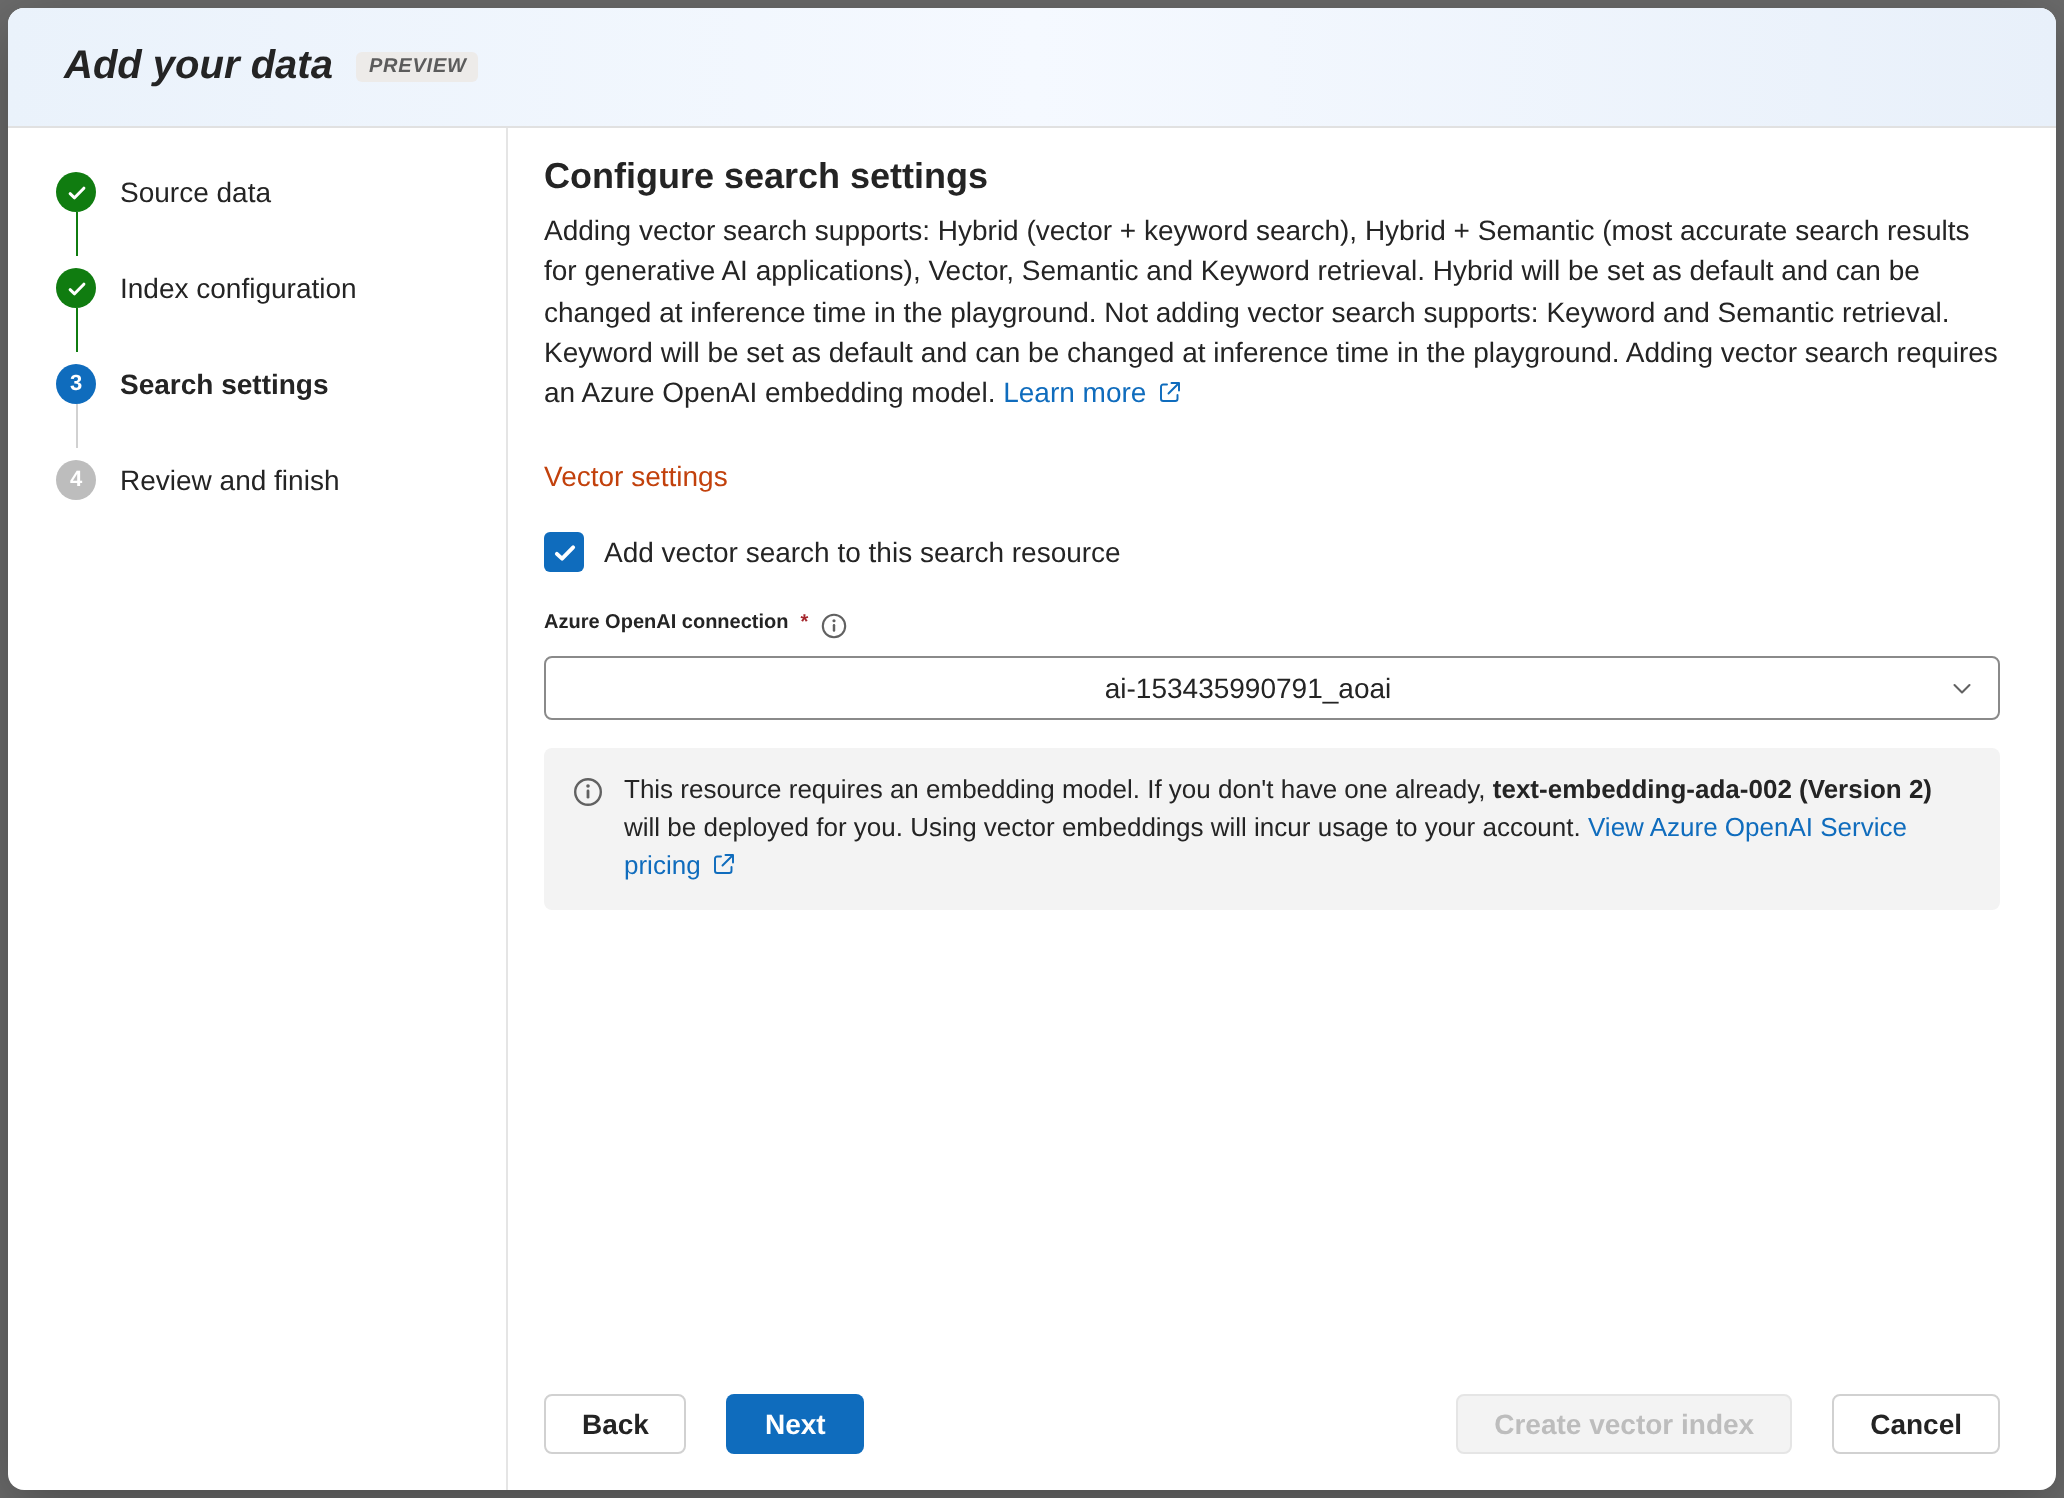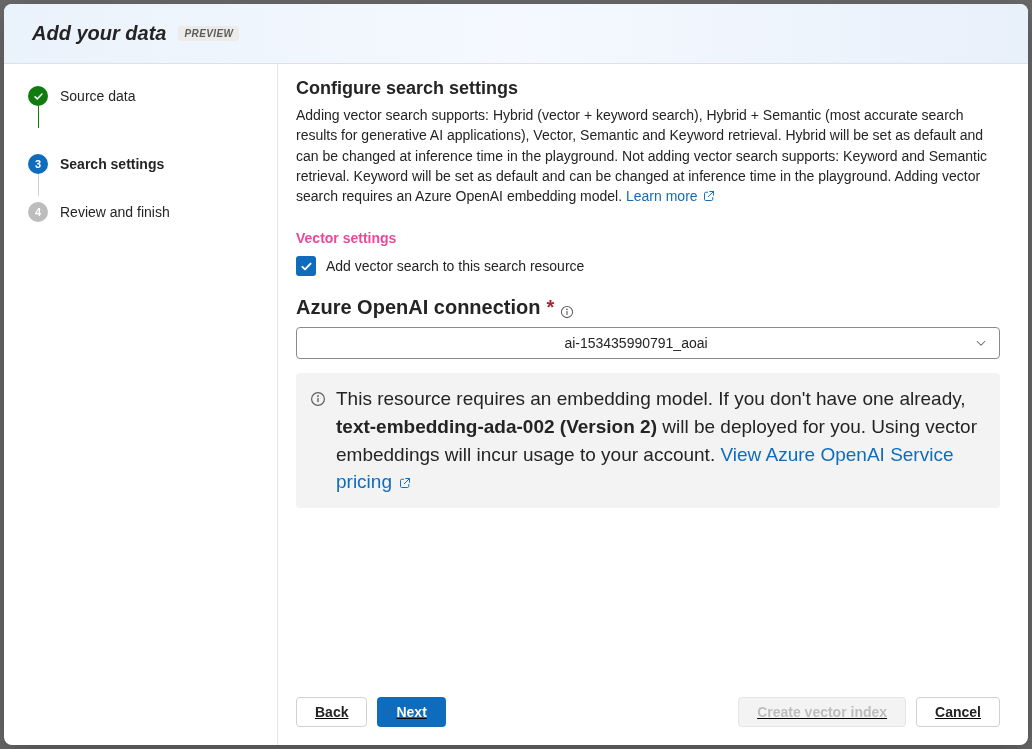--- a/index.html
+++ b/index.html
@@ -28,21 +28,21 @@
     font-size: 10px;
     font-weight: 600;
     letter-spacing: 0.4px;
     color: #5c5c5c;
     background: #edebe9;
     padding: 2px 6px;
     border-radius: 3px;
   }
   .modal-body { flex: 1; display: flex; overflow: hidden; }
   .steps-panel {
-    width: 274px;
+    width: 250px;
     border-right: 1px solid #e5e5e5;
     padding: 18px 10px 18px 24px;
   }
   .step-row { display: flex; align-items: center; gap: 12px; position: relative; height: 28px; }
   .step-connector {
     position: absolute;
     left: 9.5px;
     top: 24px;
     width: 1.5px;
     height: 22px;
@@ -69,31 +69,31 @@
     display: flex;
     flex-direction: column;
     overflow: hidden;
   }
   .content-scroll { flex: 1; overflow: auto; }
   .section-title { font-size: 18px; font-weight: 600; color: #242424; margin-bottom: 6px; }
   .body-text { font-size: 14px; color: #242424; line-height: 1.45; }
   .link { color: #0f6cbd; text-decoration: none; }
   .ext-icon { width: 12px; height: 12px; display: inline-block; vertical-align: -1px; margin-left: 2px; }
 
-  .subsection-title { font-size: 14px; font-weight: 700; color: #ec4899; margin-top: 24px; margin-bottom: 10px; }
+  .subsection-title { font-size: 14px; font-weight: 400; color: #c2410c; margin-top: 24px; margin-bottom: 20px; }
   .checkbox-row { display: flex; align-items: center; gap: 10px; }
   .checkbox {
     width: 20px; height: 20px; border-radius: 3px;
     background: #0f6cbd; display: flex; align-items: center; justify-content: center;
     flex-shrink: 0;
   }
   .checkbox svg { width: 13px; height: 13px; }
   .checkbox-label { font-size: 14px; color: #242424; }
 
-  .field-label { font-size: 20px; font-weight: 600; color: #242424; margin-top: 20px; margin-bottom: 8px; display: flex; align-items: flex-end; gap: 6px; }
+  .field-label { font-size: 10px; font-weight: 600; color: #242424; margin-top: 20px; margin-bottom: 8px; display: flex; align-items: flex-start; gap: 6px; }
   .required-star { color: #a4262c; font-weight: 600; }
   .info-icon { width: 14px; height: 14px; color: #616161; }
 
   .select-box {
     width: 100%;
     border: 1px solid #8a8a8a;
     border-radius: 4px;
     padding: 7px 36px 7px 12px;
     font-size: 14px;
     color: #242424;
@@ -106,35 +106,35 @@
   }
   .select-caret { position: absolute; right: 12px; width: 12px; height: 12px; color: #616161; }
 
   .info-panel {
     margin-top: 14px;
     background: #f3f3f3;
     border-radius: 4px;
     padding: 12px 14px;
     display: flex;
     gap: 10px;
-    font-size: 19px;
+    font-size: 13px;
     line-height: 1.45;
     color: #242424;
   }
   .info-panel .info-icon-wrap { flex-shrink: 0; padding-top: 2px; }
   .info-panel strong { font-weight: 600; }
 
   .footer {
     display: flex;
     justify-content: space-between;
     align-items: center;
     padding-top: 16px;
     gap: 10px;
   }
-  .footer-left, .footer-right { display: flex; gap: 10px; text-decoration: underline; }
+  .footer-left, .footer-right { display: flex; gap: 20px; }
   .btn {
     font-size: 14px;
     font-weight: 600;
     padding: 6px 18px;
     border-radius: 4px;
     cursor: pointer;
     border: 1px solid transparent;
   }
   .btn-secondary {
     background: #fff;
@@ -167,20 +167,29 @@
       <div class="step-row">
         <div class="step-circle done">
           <svg class="check-svg" viewBox="0 0 16 16" fill="none">
               <path d="M3 8.5L6.2 11.5L13 4.5" stroke="#fff" stroke-width="2.2" stroke-linecap="round" stroke-linejoin="round"></path>
             </svg>
         </div>
         <span class="step-label">Source data</span>
         <div class="step-connector"></div>
       </div>
       <div class="step-gap"></div>
+      <div class="step-row">
+        <div class="step-circle done">
+          <svg class="check-svg" viewBox="0 0 16 16" fill="none">
+              <path d="M3 8.5L6.2 11.5L13 4.5" stroke="#fff" stroke-width="2.2" stroke-linecap="round" stroke-linejoin="round"></path>
+            </svg>
+        </div>
+        <span class="step-label">Index configuration</span>
+        <div class="step-connector"></div>
+      </div>
       <div class="step-gap"></div>
       <div class="step-row">
         <div class="step-circle current">3</div>
         <span class="step-label current">Search settings</span>
         <div class="step-connector neutral"></div>
       </div>
       <div class="step-gap"></div>
       <div class="step-row">
         <div class="step-circle pending">4</div>
         <span class="step-label">Review and finish</span>

